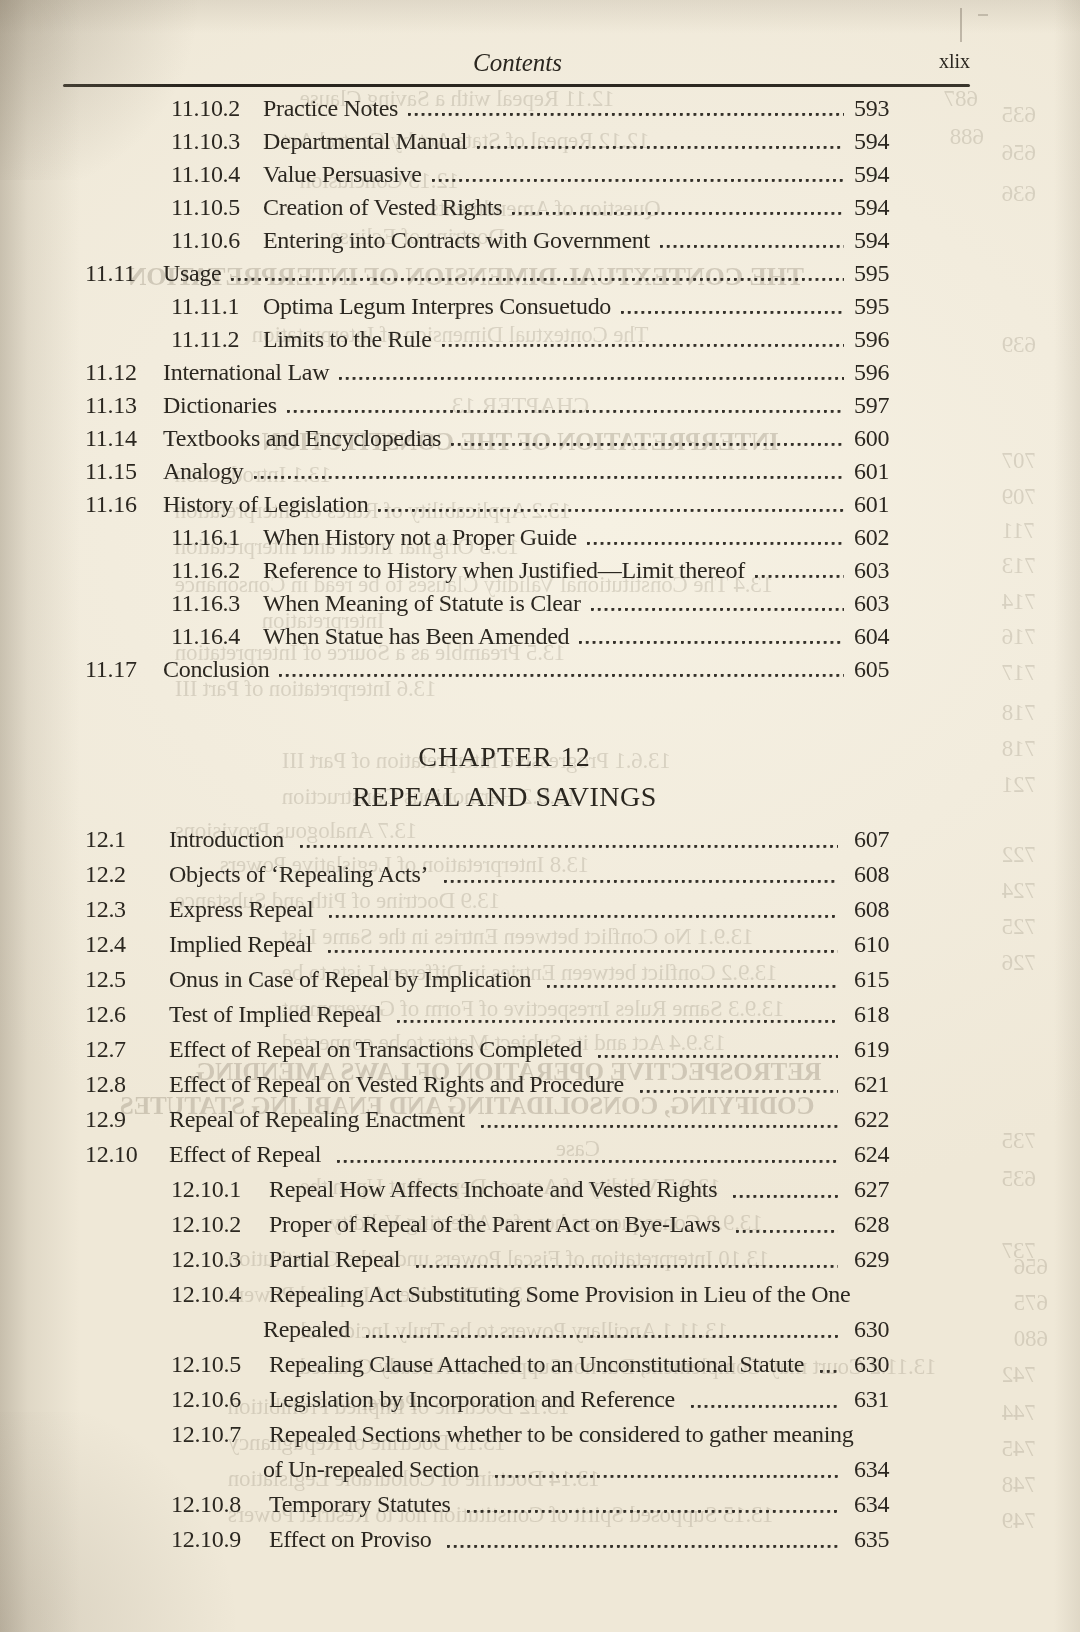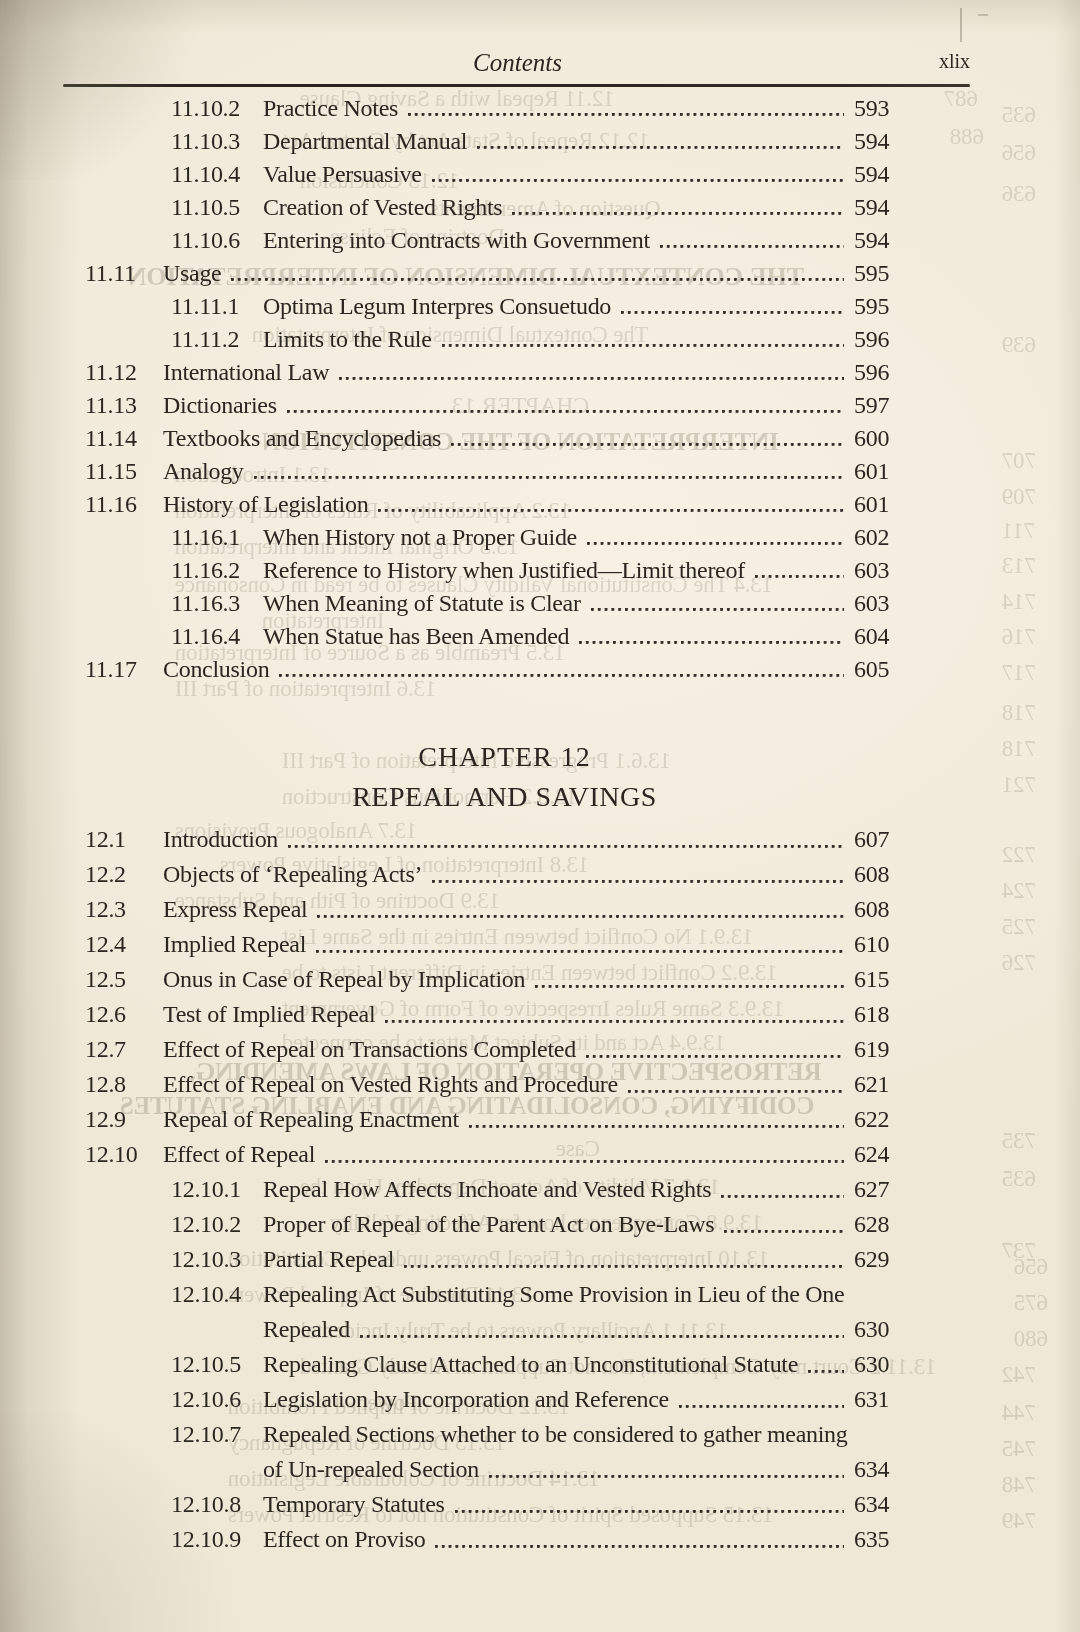--- a/index.html
+++ b/index.html
@@ -44,21 +44,21 @@
     font-style:italic;font-size:25px;line-height:30px;top:10px;}
   .folio{position:absolute;right:0;top:8px;font-size:20px;line-height:30px;}
   .rule{position:absolute;left:63px;top:84px;width:907px;height:3px;
     background:linear-gradient(90deg,#3a362c, #27231c 15%, #2e2a22 85%, #3a362c);border-radius:2px;}
 
   
   .toc{position:absolute;left:65px;width:905px;font-size:24px;letter-spacing:-.3px;}
   #toc1{top:92px;}
   #toc2{top:822px;}
   #toc1 .row{height:33px;line-height:33px;}
-  #toc2 .row{height:35px;line-height:35px;}
+  #toc2 .row{height:35px;line-height:35px;gap:6px;}
   .row{display:flex;align-items:baseline;}
   .row .num{flex:0 0 auto;}
   .row.lvl1{padding-left:20px;}
   .row.lvl1 .num{width:78px;}
   .row.lvl2{padding-left:106px;}
   .row.lvl2 .num{width:92px;}
   .row.cont{padding-left:198px;}
   .row .title{flex:0 1 auto;white-space:nowrap;}
   .leader{
     flex:1 1 0;min-width:14px;align-self:flex-end;height:3px;

